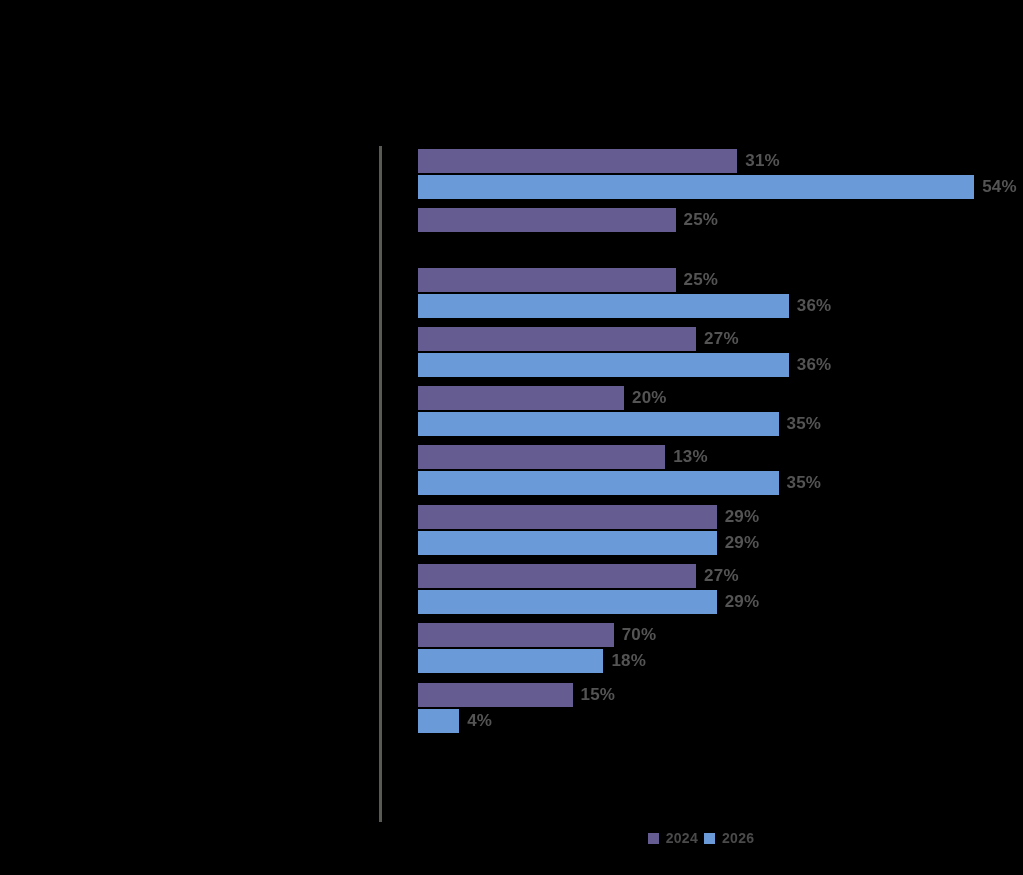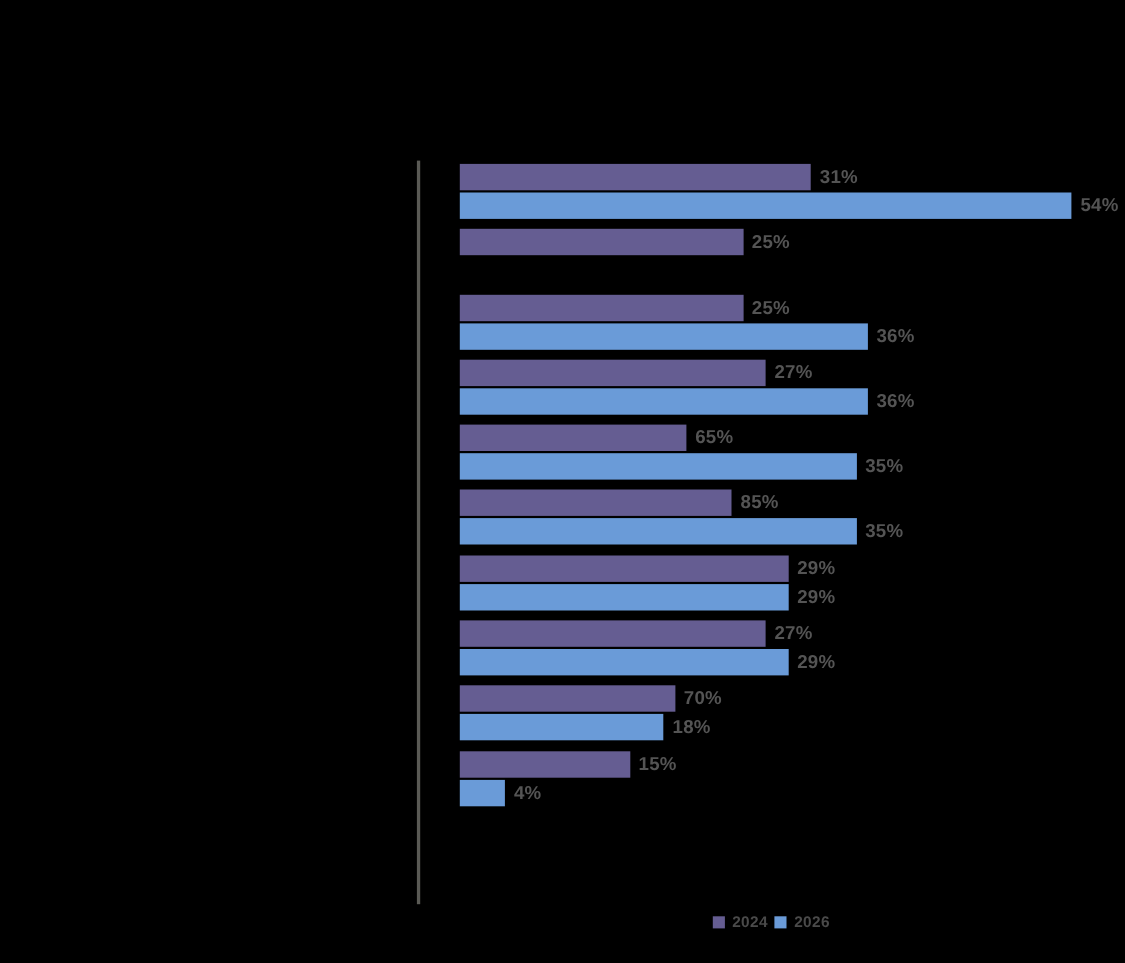--- a/index.html
+++ b/index.html
@@ -188,32 +188,32 @@
           </div>
           <div class="bar-wrap second">
             <div class="bar s2025" title="36%" style="width: 370.8px;"></div>
             <div class="bar-label">36%</div>
           </div>
         </div>
         <div class="cat-row">
           <div class="cat-label"></div>
           <div class="bar-wrap first">
             <div class="bar s2024" title="20%" style="width: 206px;"></div>
-            <div class="bar-label">65%</div>
+            <div class="bar-label">20%</div>
           </div>
           <div class="bar-wrap second">
             <div class="bar s2025" title="35%" style="width: 360.5px;"></div>
             <div class="bar-label">35%</div>
           </div>
         </div>
         <div class="cat-row">
           <div class="cat-label"></div>
           <div class="bar-wrap first">
             <div class="bar s2024" title="24%" style="width: 247.2px;"></div>
-            <div class="bar-label">85%</div>
+            <div class="bar-label">13%</div>
           </div>
           <div class="bar-wrap second">
             <div class="bar s2025" title="35%" style="width: 360.5px;"></div>
             <div class="bar-label">35%</div>
           </div>
         </div>
         <div class="cat-row">
           <div class="cat-label"></div>
           <div class="bar-wrap first">
             <div class="bar s2024" title="29%" style="width: 298.7px;"></div>

